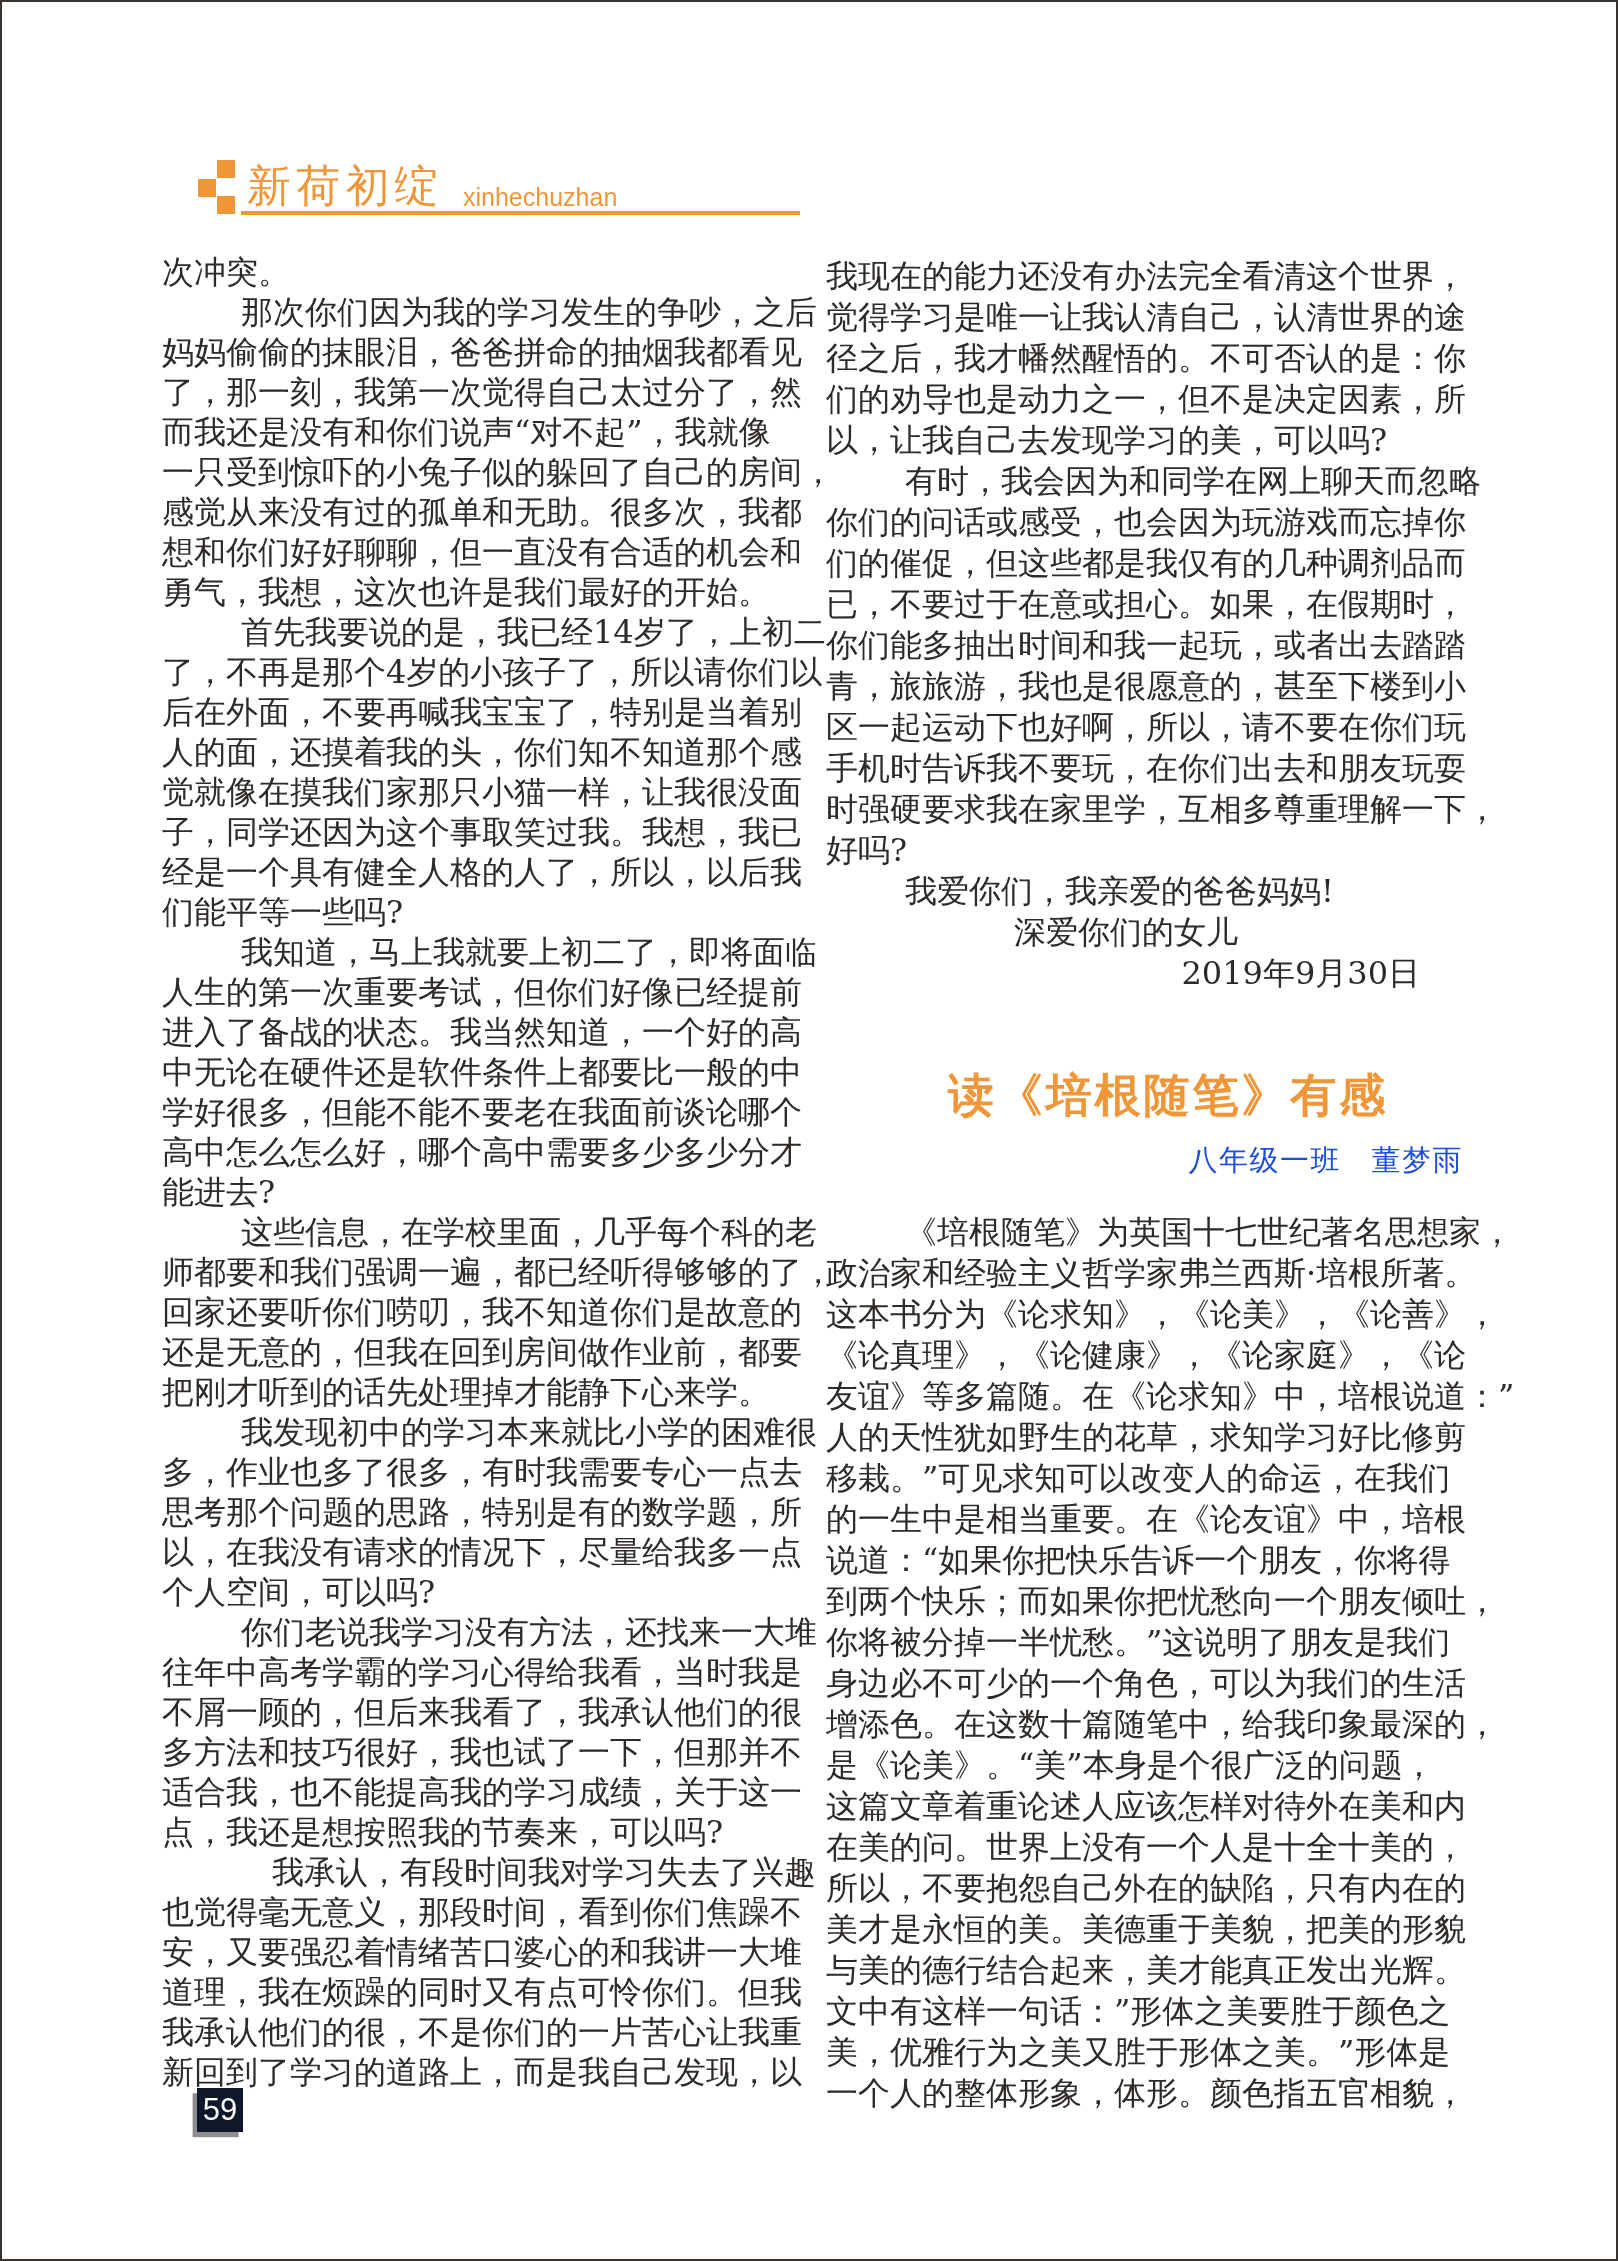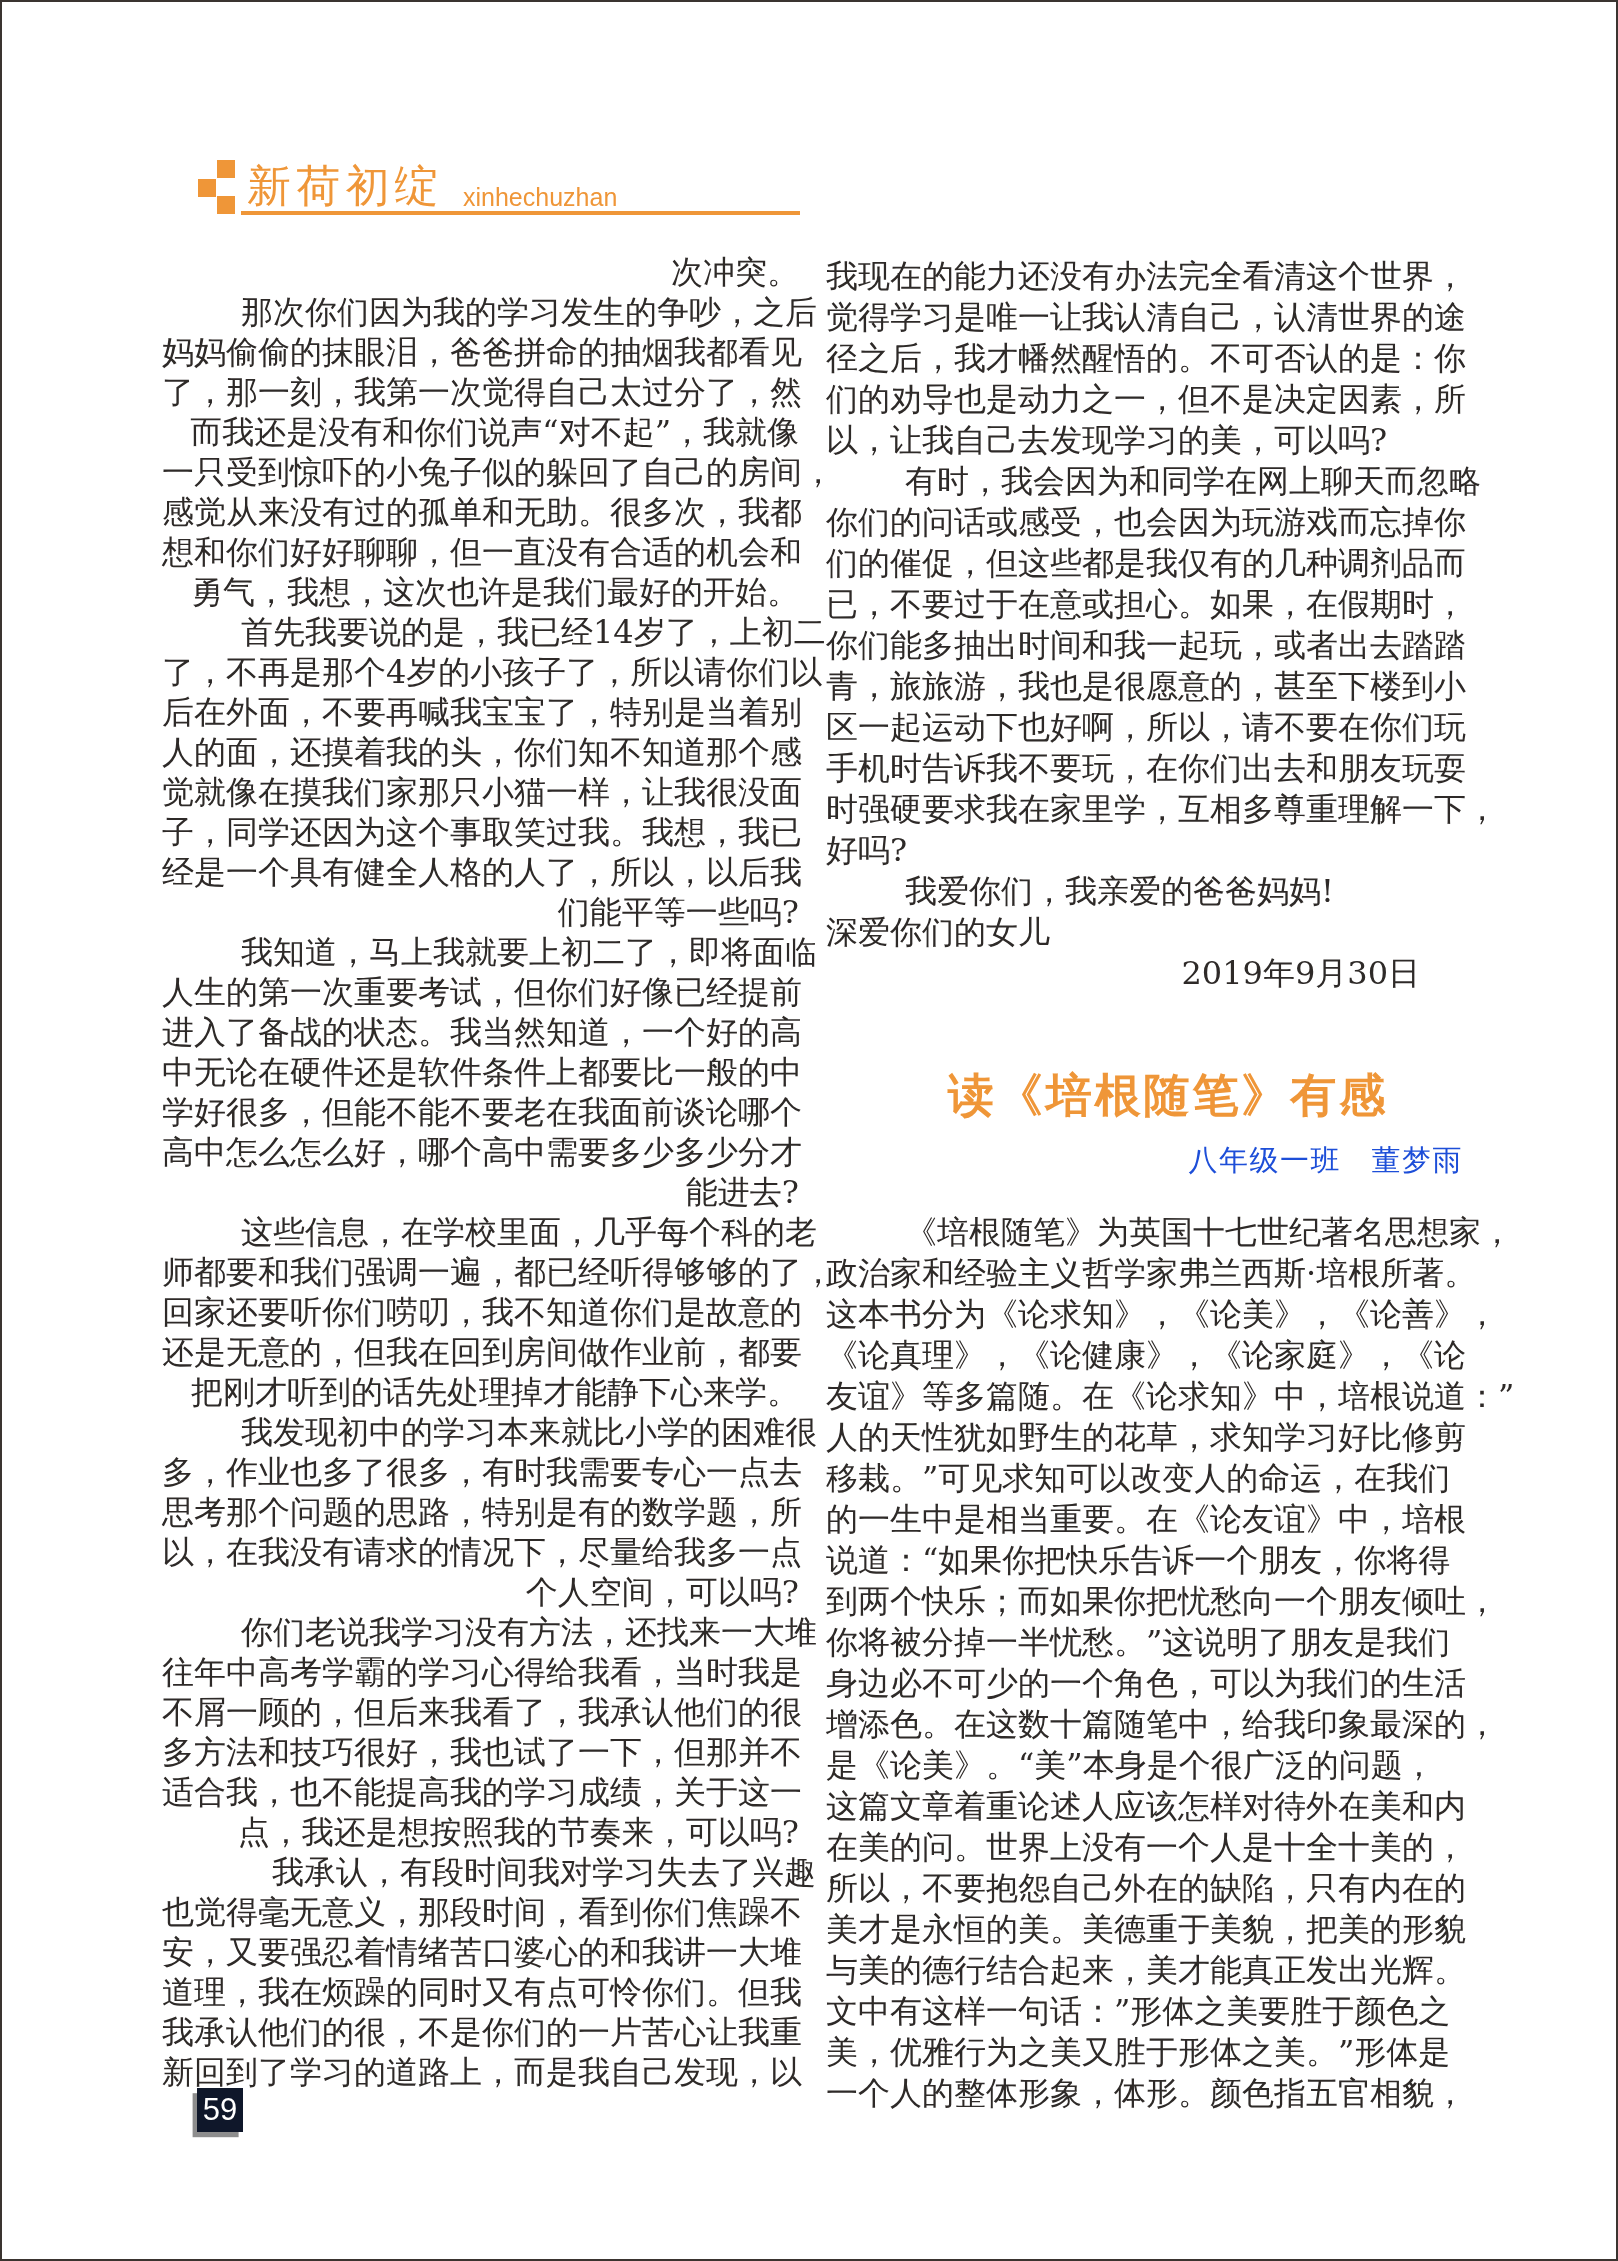--- a/index.html
+++ b/index.html
@@ -27,27 +27,27 @@
     position:absolute;left:461px;top:181px;
     font-family:"Liberation Sans", sans-serif;
     font-size:25px;color:#ef9638;line-height:28px;white-space:nowrap;
   }
   .head-rule{position:absolute;left:239px;top:209px;width:559px;height:3.7px;background:#ef9638;}
   
   .col{position:absolute;width:637px;font-size:32px;}
   .col-left{left:160px;top:250px;}
   .col-right-letter{left:824px;top:254px;}
   .col-right-essay{left:824px;top:1210px;}
-  .col-left .ln{height:40px;line-height:40px;text-align:right;}
+  .col-left .ln{height:40px;line-height:40px;}
   .col-right-letter .ln{height:41px;line-height:41px;}
   .col-right-essay .ln{height:41px;line-height:41px;}
   .ln{white-space:nowrap;}
   .ln.i{text-indent:79px;}
   .ln.i2{text-indent:110px;}
-  .ln.r1{text-align:left;padding-right:37px;}
+  .ln.r1{text-align:center;padding-right:37px;}
   .ln.r2{text-align:right;padding-right:43px;}
   
   .essay-title{
     position:absolute;left:824px;top:1067px;width:637px;
     text-align:center;padding-left:47px;box-sizing:border-box;
     font-size:46px;font-weight:bold;color:#ef9638;
     letter-spacing:2.9px;line-height:53px;white-space:nowrap;
   }
   .essay-byline{
     position:absolute;left:824px;top:1139px;width:637px;

